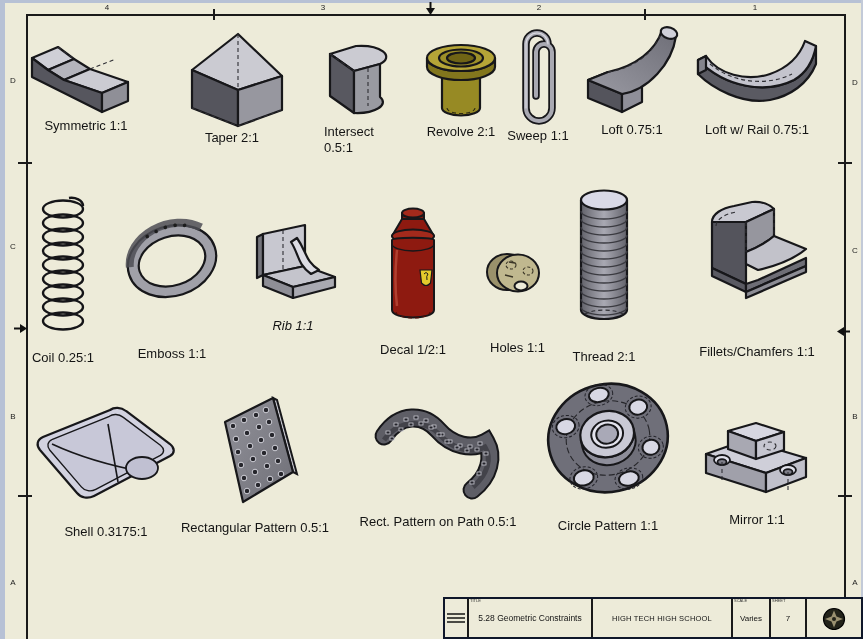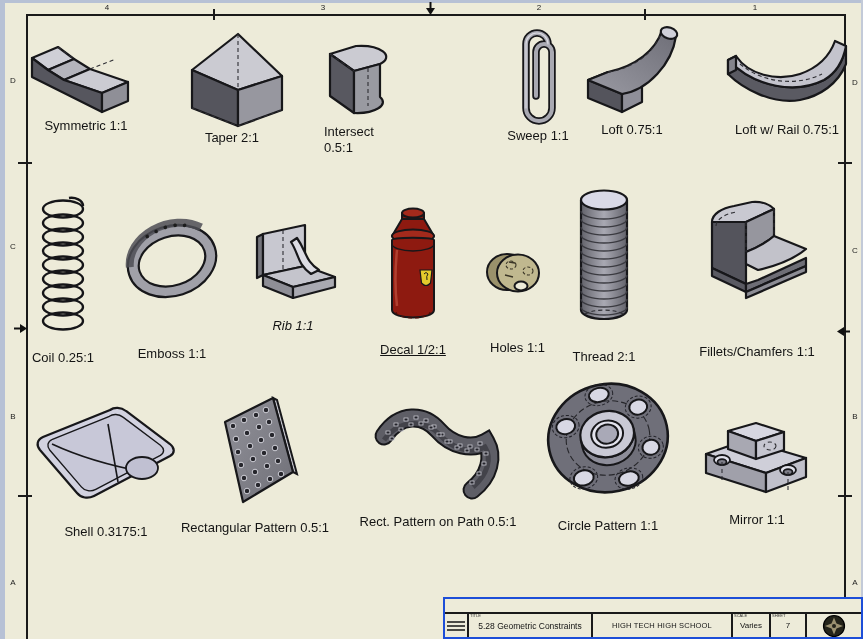--- a/index.html
+++ b/index.html
@@ -13,22 +13,22 @@
   
   .bline{background:#1a1a1a;}
   
   .zone{font-size:8px;line-height:10px;width:14px;text-align:center;color:#1c1c1c;}
   
   figure.part{position:absolute;margin:0;display:flex;flex-direction:column;align-items:center;}
   .part-caption{font-size:13px;line-height:16px;color:#141414;white-space:pre-line;text-align:center;}
   .caption-left{align-self:flex-start;text-align:left;margin-left:8px;}
   svg{display:block;}
   
-  .titleblock{left:443px;top:597px;width:420px;height:42px;border:2px solid #1d4ed8;
-              box-sizing:border-box;background:#edebd9;display:flex;flex-direction:column;}
+  .titleblock{left:443px;top:597px;width:420px;height:42px;border:2px solid #0f172a;
+              box-sizing:border-box;background:#edebd9;display:flex;flex-direction:row;}
   .tb-upper{height:15px;border-bottom:2px solid #1a1a1a;}
   .tb-row{flex:1;display:flex;}
   .tb-cell{position:relative;box-sizing:border-box;border-right:2px solid #1a1a1a;
            display:flex;align-items:center;justify-content:center;background:#edebd9;}
   .tb-cell:last-child{border-right:none;}
   .tb-tag{position:absolute;top:0px;left:1px;font-size:4px;line-height:4px;color:#333;letter-spacing:0;}
   .tb-value{font-size:8px;}
   .tb-title .tb-value{font-size:8.5px;}
   .tb-school .tb-value{font-size:7.5px;letter-spacing:.2px;}
   .tb-info{width:24px;flex-direction:column;justify-content:center;gap:2px;padding:2px 2px;}
@@ -117,20 +117,33 @@
         <path d="M14,20 L40,12 A26,11 0 0 1 64,30 L38,37 Z" fill="#cbcbd2"></path>
         <polygon points="14,20 14,62 38,79 38,37" fill="#585860"></polygon>
         <path d="M38,37 L64,30 L64,63 A26,11 0 0 1 38,79 Z" fill="#999aa1"></path>
       </g>
       <path d="M52,34 L52,72 M14,20 L38,37" stroke="#2e2e33" stroke-width="1.1" stroke-dasharray="4 3" fill="none"></path>
     </svg>
     <figcaption class="part-caption caption-left">Intersect
 0.5:1</figcaption>
   </figure>
 
+  <figure class="part" style="left:422px;top:30px;width:78px;">
+    <svg width="78" height="94" viewBox="0 0 78 94">
+      <g stroke="#17171a" stroke-width="2.2" stroke-linejoin="round">
+        <path d="M20,38 L20,78 A19,7.5 0 0 0 58,78 L58,38 Z" fill="#978a24"></path>
+        <path d="M5,28 A34,13 0 0 0 73,28 L73,37 A34,13 0 0 1 5,37 Z" fill="#82761d"></path>
+        <ellipse cx="39" cy="28" rx="34" ry="13" fill="#b5a537"></ellipse>
+        <ellipse cx="39" cy="28" rx="22" ry="8.5" fill="#9c8f28"></ellipse>
+        <ellipse cx="39" cy="28" rx="14" ry="5.5" fill="#6f6415"></ellipse>
+      </g>
+      <path d="M25,78 A14,5.5 0 0 0 53,78" stroke="#2e2a10" stroke-width="1.1" stroke-dasharray="4 3" fill="none"></path>
+    </svg>
+    <figcaption class="part-caption">Revolve 2:1</figcaption>
+  </figure>
 
   <figure class="part" style="left:502px;top:24px;width:72px;">
     <svg width="72" height="104" viewBox="0 0 72 104">
       <path d="M46,20 A11,11 0 0 0 24,20 L24,84 A13,13 0 0 0 50,84 L50,28 A8,8 0 0 0 34,28 L34,72" fill="none" stroke="#17171a" stroke-width="7.5" stroke-linecap="round"></path>
       <path d="M46,20 A11,11 0 0 0 24,20 L24,84 A13,13 0 0 0 50,84 L50,28 A8,8 0 0 0 34,28 L34,72" fill="none" stroke="#a9a9b2" stroke-width="4" stroke-linecap="round"></path>
       <path d="M46,20 A11,11 0 0 0 24,20 L24,84" fill="none" stroke="#d9d9e1" stroke-width="1.2" stroke-linecap="round"></path>
     </svg>
     <figcaption class="part-caption">Sweep 1:1</figcaption>
   </figure>
 
@@ -147,21 +160,21 @@
         <polygon points="10,58 44,72 44,90 10,76" fill="#54545c"></polygon>
         <polygon points="44,72 64,62 64,80 44,90" fill="#8f8f99"></polygon>
         <path d="M10,58 L30,50 C58,44 78,28 84,8 L98,14 C94,42 70,68 44,72 Z" fill="url(#gl1)"></path>
         <ellipse cx="91" cy="11" rx="8.5" ry="5.5" transform="rotate(18 91 11)" fill="#cfcfd8"></ellipse>
       </g>
       <path d="M30,50 C56,46 74,32 82,14" stroke="#2e2e33" stroke-width="1.1" stroke-dasharray="4 3" fill="none"></path>
     </svg>
     <figcaption class="part-caption">Loft 0.75:1</figcaption>
   </figure>
 
-  <figure class="part" style="left:720px;top:26px;width:134px;">
+  <figure class="part" style="left:690px;top:26px;width:134px;">
     <svg width="134" height="96" viewBox="0 0 134 96">
       <g stroke="#17171a" stroke-width="2.2" stroke-linejoin="round">
         <path d="M8,34 C36,62 76,68 104,54 C116,47 123,36 126,20 L126,38 C118,58 100,70 80,74 C52,79 22,62 8,48 Z" fill="#5a5a62"></path>
         <path d="M8,34 C36,62 76,68 104,54 C116,47 123,36 126,20 L115,15 C109,32 97,42 80,48 C56,56 28,48 16,30 Z" fill="#c4c4cd"></path>
         <polygon points="8,34 16,30 16,44 8,48" fill="#84848c"></polygon>
       </g>
       <path d="M20,38 C44,58 78,60 102,48" stroke="#2e2e33" stroke-width="1.1" stroke-dasharray="4 3" fill="none"></path>
     </svg>
     <figcaption class="part-caption">Loft w/ Rail 0.75:1</figcaption>
   </figure>
@@ -210,21 +223,21 @@
         <polygon points="18,53 60,44 90,55 48,65" fill="#c4c4cc"></polygon>
         <polygon points="18,53 48,65 48,76 18,64" fill="#8e8e96"></polygon>
         <polygon points="48,65 90,55 90,65 48,76" fill="#a9a9b1"></polygon>
         <path d="M46,20 C54,32 52,42 66,52 L74,48 C60,39 62,30 52,16 Z" fill="#dcdce4"></path>
       </g>
       <path d="M38,8 L38,48" stroke="#2e2e33" stroke-width="1.1" stroke-dasharray="4 3" fill="none"></path>
     </svg>
     <figcaption class="part-caption" style="font-style:italic;">Rib 1:1</figcaption>
   </figure>
 
-  <figure class="part" style="left:372px;top:202px;width:82px;text-decoration:underline;">
+  <figure class="part" style="left:372px;top:202px;width:82px;">
     <svg width="70" height="132" viewBox="0 0 70 132">
       <g stroke="#17171a" stroke-width="2" stroke-linejoin="round">
         <path d="M24,11 A11,4.5 0 0 0 46,11 L46,17 A11,4.5 0 0 1 24,17 Z" fill="#7c150c"></path>
         <ellipse cx="35" cy="11" rx="11" ry="4.5" fill="#a32a1c"></ellipse>
         <polygon points="24,17 46,17 56,34 14,34" fill="#8e1a10"></polygon>
         <ellipse cx="35" cy="34" rx="21" ry="6.5" fill="#a32a1c"></ellipse>
         <path d="M14,38 C14,35 56,35 56,38 L56,108 C56,118 14,118 14,108 Z" fill="#8e1a10"></path>
       </g>
       <path d="M14,42 A21,7 0 0 0 56,42" fill="none" stroke="#17171a" stroke-width="1.4"></path>
       <path d="M19,48 C17,68 17,88 19,104" stroke="#b94a38" stroke-width="2.5" fill="none" opacity="0.8"></path>

